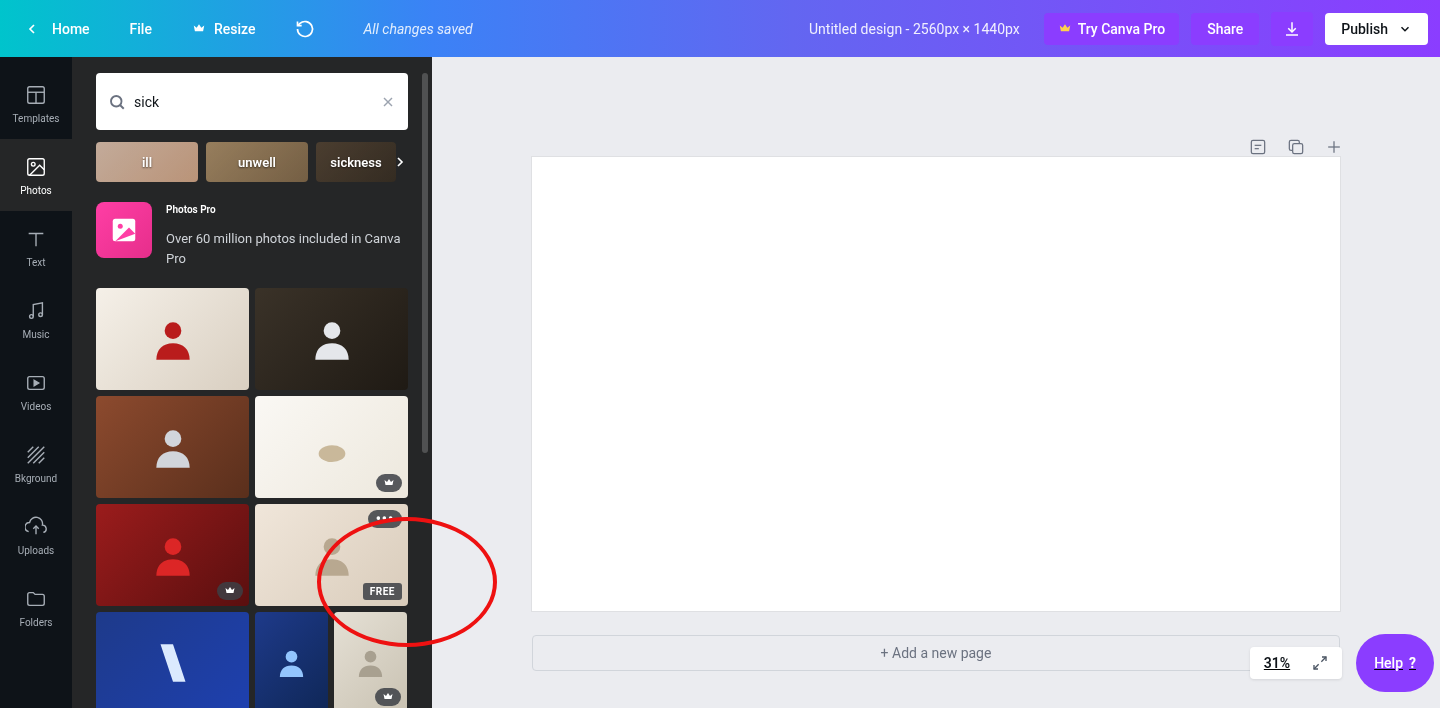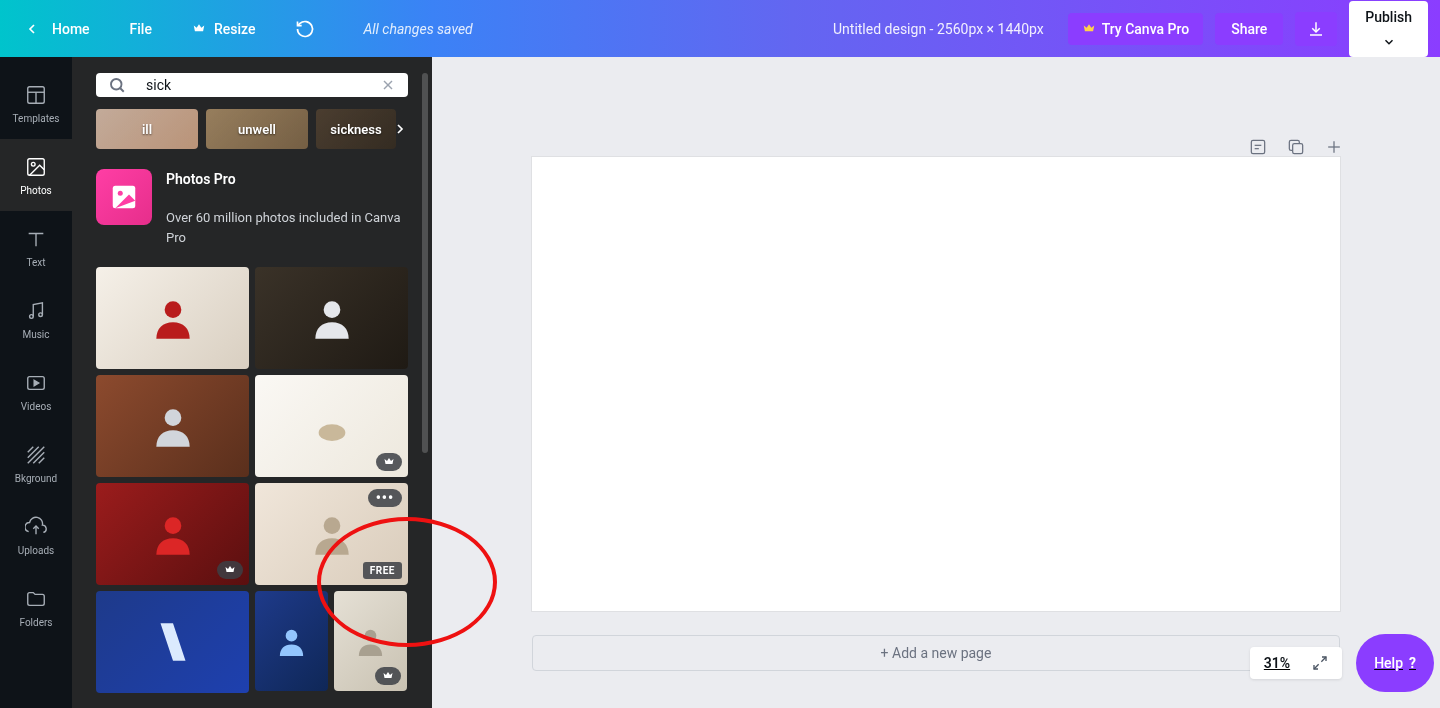--- a/index.html
+++ b/index.html
@@ -15,21 +15,21 @@
   color: #fff;
 }
 .top-left { display: flex; align-items: center; gap: 24px; }
 .top-btn { display: flex; align-items: center; gap: 8px; font-size: 14px; font-weight: 500; cursor: pointer; padding: 6px 8px; border-radius: 4px; }
 .saved-text { font-style: italic; font-size: 14px; color: rgba(255,255,255,0.85); margin-left: 16px; }
 .top-right { margin-left: auto; display: flex; align-items: center; gap: 12px; }
 .doc-title { color: rgba(255,255,255,0.9); font-size: 14px; margin-right: 12px; }
 .pro-btn { background: #8b3dff; padding: 8px 14px; border-radius: 4px; display: flex; align-items: center; gap: 6px; font-size: 14px; font-weight: 500; cursor: pointer; }
 .share-btn { background: #8b3dff; padding: 8px 16px; border-radius: 4px; font-size: 14px; font-weight: 500; cursor: pointer; }
 .dl-btn { background: #8b3dff; padding: 8px 12px; border-radius: 4px; cursor: pointer; display: flex; align-items: center; }
-.publish-btn { background: #fff; color: #0e1318; padding: 8px 16px; border-radius: 4px; font-size: 14px; font-weight: 500; cursor: pointer; display: flex; align-items: center; gap: 10px; flex-direction: column; }
+.publish-btn { background: #fff; color: #0e1318; padding: 8px 16px; border-radius: 4px; font-size: 14px; font-weight: 500; cursor: pointer; display: flex; align-items: center; gap: 10px; }
 
 .main { display: flex; height: calc(100% - 57px); }
 
 .nav-rail {
   width: 72px;
   background: #0e1318;
   display: flex;
   flex-direction: column;
   align-items: center;
   padding-top: 10px;
@@ -53,25 +53,25 @@
   width: 360px;
   background: #252627;
   display: flex;
   flex-direction: column;
   position: relative;
 }
 .side-inner { padding: 16px 24px 0 24px; overflow-y: auto; }
 .search-box {
   background: #fff;
   border-radius: 4px;
-  height: 24px;
+  height: 57px;
   display: flex;
   align-items: center;
   padding: 0 12px;
-  gap: 20px;
+  gap: 8px;
   margin-bottom: 12px;
 }
 .search-box input { flex: 1; border: none; outline: none; font-size: 14px; color: #0e1318; }
 .search-box input::placeholder { color: #6b7280; }
 
 .chips-row { display: flex; gap: 8px; margin-bottom: 20px; position: relative; }
 .chip {
   flex: 0 0 auto;
   width: 102px;
   height: 40px;
@@ -98,21 +98,21 @@
 
 .promo {
   display: flex; gap: 14px; margin-bottom: 20px; cursor: pointer;
 }
 .promo-icon {
   width: 56px; height: 56px; border-radius: 8px;
   background: linear-gradient(135deg, #ff3ea5, #e62e8b);
   display: flex; align-items: center; justify-content: center; flex-shrink: 0;
 }
 .promo-text { color: #cfd3d8; font-size: 13px; line-height: 1.5; }
-.promo-text .title { color: #fff; font-weight: 600; font-size: 14px; margin-bottom: 18px; }
+.promo-text .title { color: #fff; font-weight: 600; font-size: 10px; margin-bottom: 12px; }
 
 .results { display: flex; flex-wrap: wrap; gap: 6px; }
 .result-item { border-radius: 4px; position: relative; cursor: pointer; display: flex; align-items: center; justify-content: center; overflow: hidden; }
 .r1 { width: 153px; height: 102px; }
 .r2 { width: 153px; height: 102px; }
 .badge {
   position: absolute; right: 6px; bottom: 6px;
   background: rgba(60,64,69,0.85); border-radius: 10px; padding: 3px 7px;
   display: flex; align-items: center; justify-content: center;
 }

